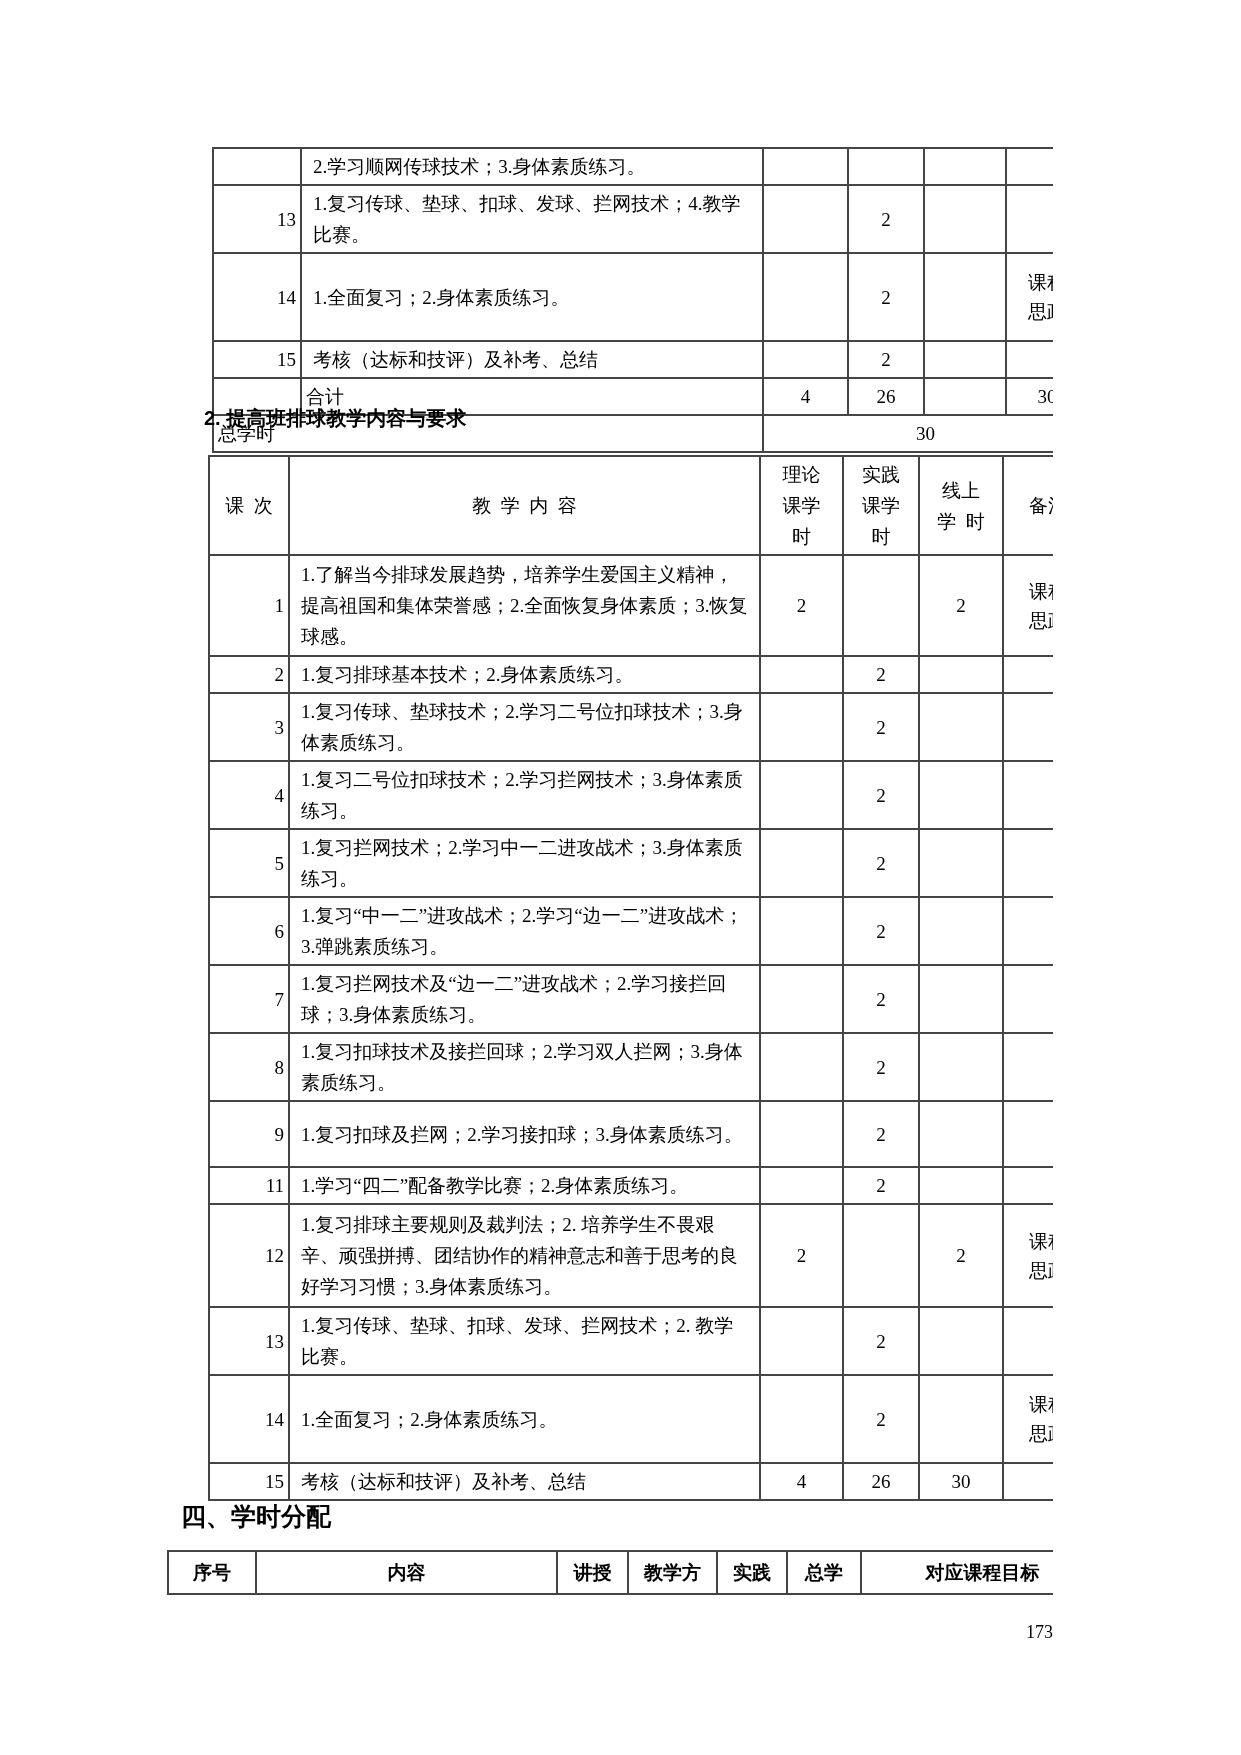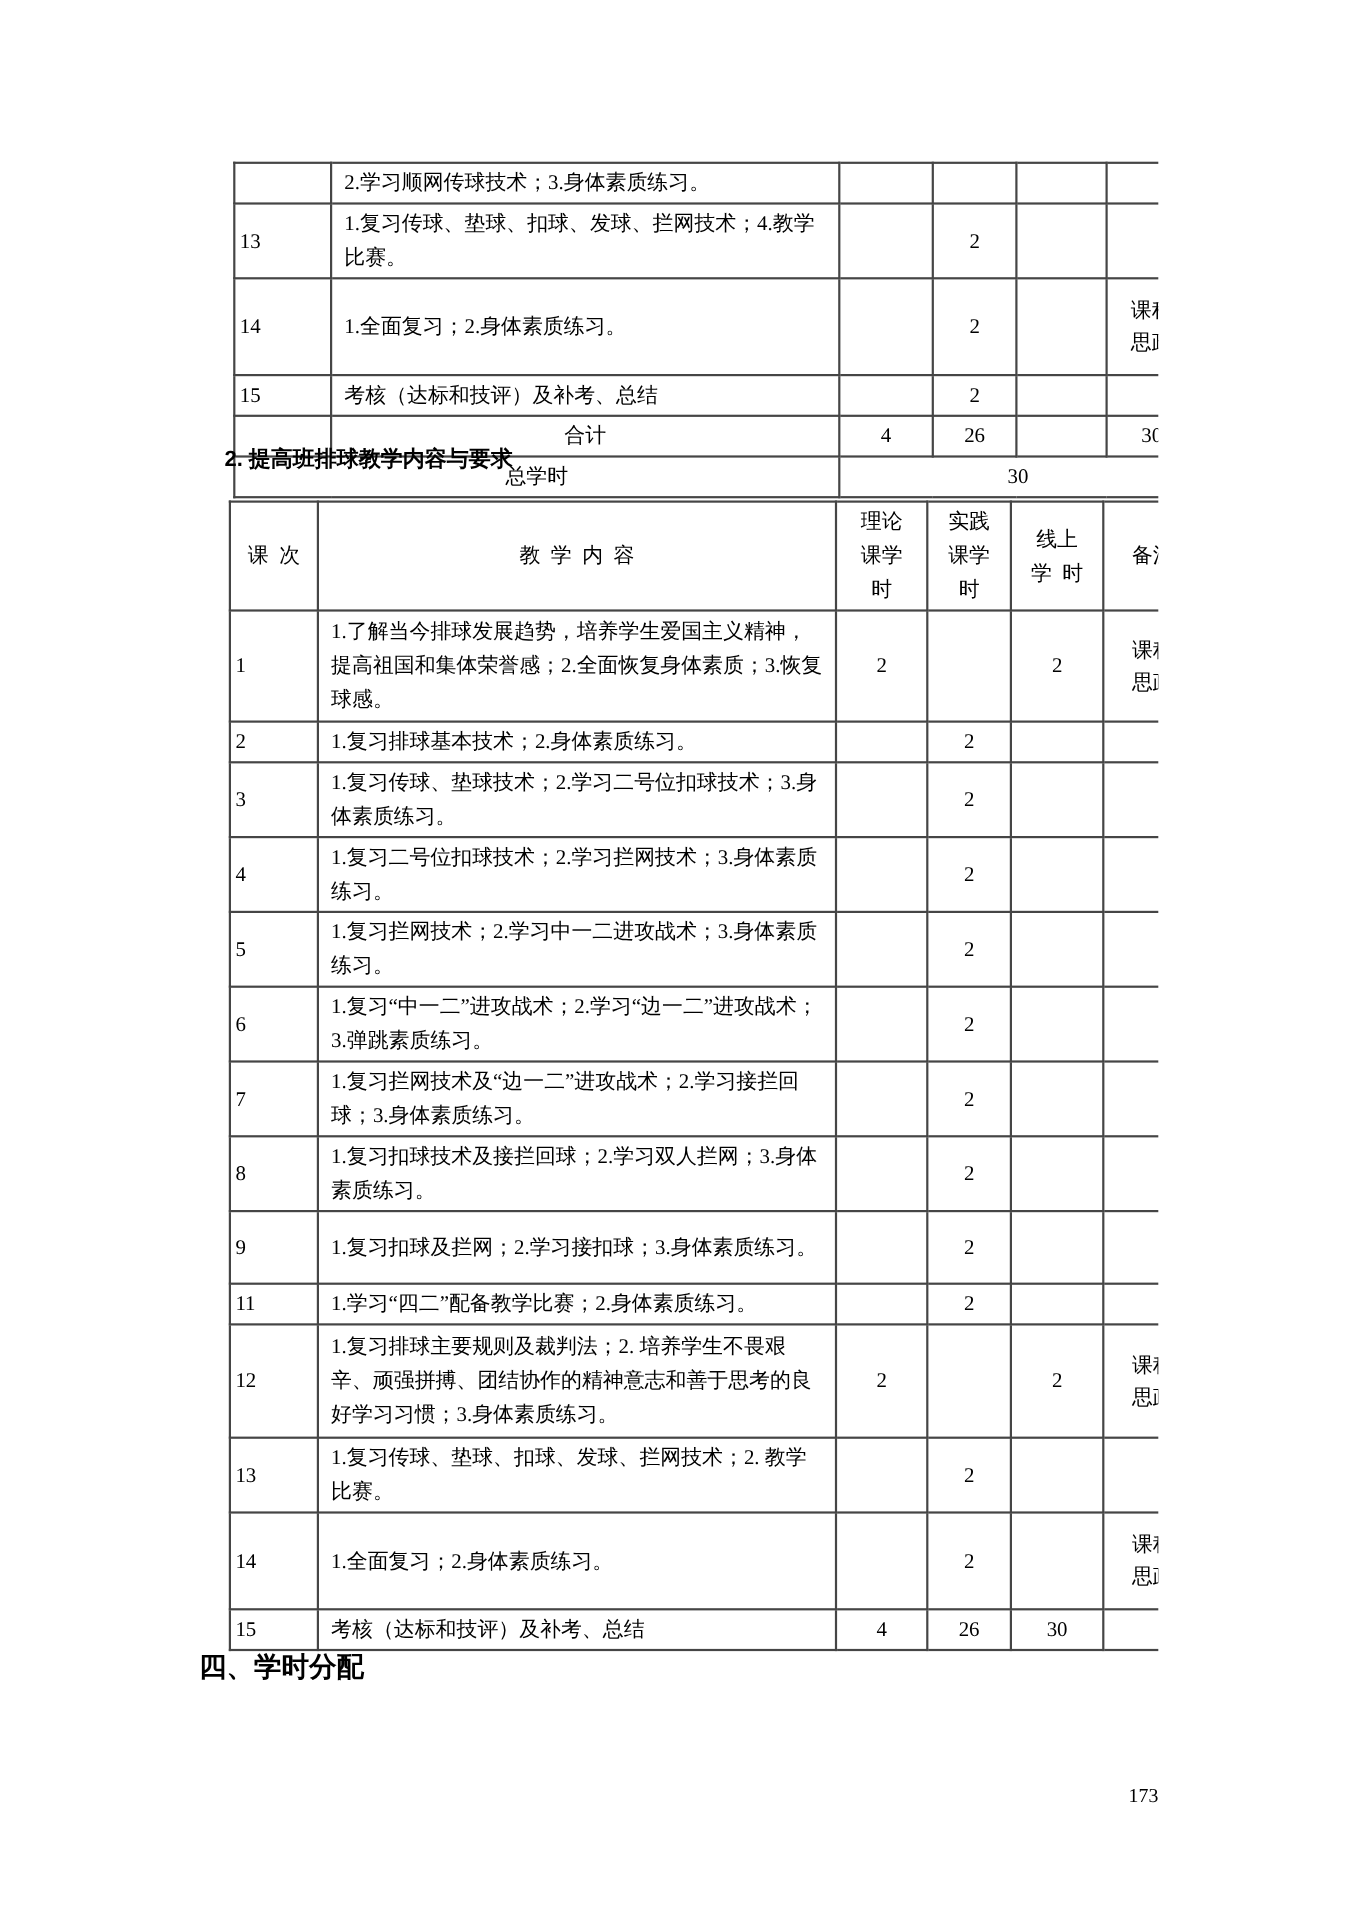--- a/index.html
+++ b/index.html
@@ -2,26 +2,26 @@
 <html><head>
 <meta charset="utf-8">
 <title>Document</title>
 <style>
   html,body{margin:0;padding:0;background:#fff;}
   .page{position:relative;width:1053px;height:1755px;background:#fff;color:#000;
         font-family:"Liberation Serif","DejaVu Serif",serif;overflow:hidden;}
   table.t{position:absolute;border-collapse:collapse;table-layout:fixed;}
   .t td{border:2px solid #454545;font-size:19px;line-height:31px;vertical-align:middle;
         padding:2px 4px;overflow:hidden;}
-  .t td.no{text-align:left;}
+  .t td.no{text-align:right;}
   .t td.ct{text-align:left;padding:2px 8px 2px 11px;}
   .t td.n{text-align:center;}
   .t td.note{text-align:center;line-height:29px;white-space:pre-line;padding:14px 2px;}
   .t td.head{text-align:center;white-space:pre-wrap;line-height:31px;}
-  .t td.lbl{text-align:center;}
+  .t td.lbl{text-align:left;}
   
   .t1{left:212px;top:147px;width:875px;}
   .t2{left:208px;top:455px;width:884px;}
   .t3{left:167px;top:1550px;width:936px;}
   .t3 td{font-family:"Liberation Sans","DejaVu Sans",sans-serif;font-weight:bold;
          text-align:center;font-size:19px;}
   .h36{height:36px;} .h62{height:62px;} .h34{height:34px;}
   .h94{height:94px;} .h101{height:101px;} .h30{height:30px;} .h65{height:65px;}
   .h67{height:67px;} .h66{height:66px;} .h32{height:32px;} .h103{height:103px;}
   .h71{height:71px;} .h43{height:43px;}
@@ -235,16 +235,38 @@
         <td class="n">4</td>
         <td class="n">26</td>
         <td class="n">30</td>
         <td class="note"></td>
       </tr>
     </tbody>
   </table>
 
   <div class="heading4">四、学时分配</div>
 
+  <table class="t t3">
+    <colgroup>
+        <col style="width:88px">
+        <col style="width:301px">
+        <col style="width:71px">
+        <col style="width:89px">
+        <col style="width:70px">
+        <col style="width:74px">
+        <col style="width:243px">
+      </colgroup>
+    <tbody>
+      <tr class="h43">
+        <td>序号</td>
+        <td>内容</td>
+        <td>讲授</td>
+        <td>教学方</td>
+        <td>实践</td>
+        <td>总学</td>
+        <td>对应课程目标</td>
+      </tr>
+    </tbody>
+  </table>
 
   <div class="pageno">173</div>
 
 </div>
 
 </body></html>

